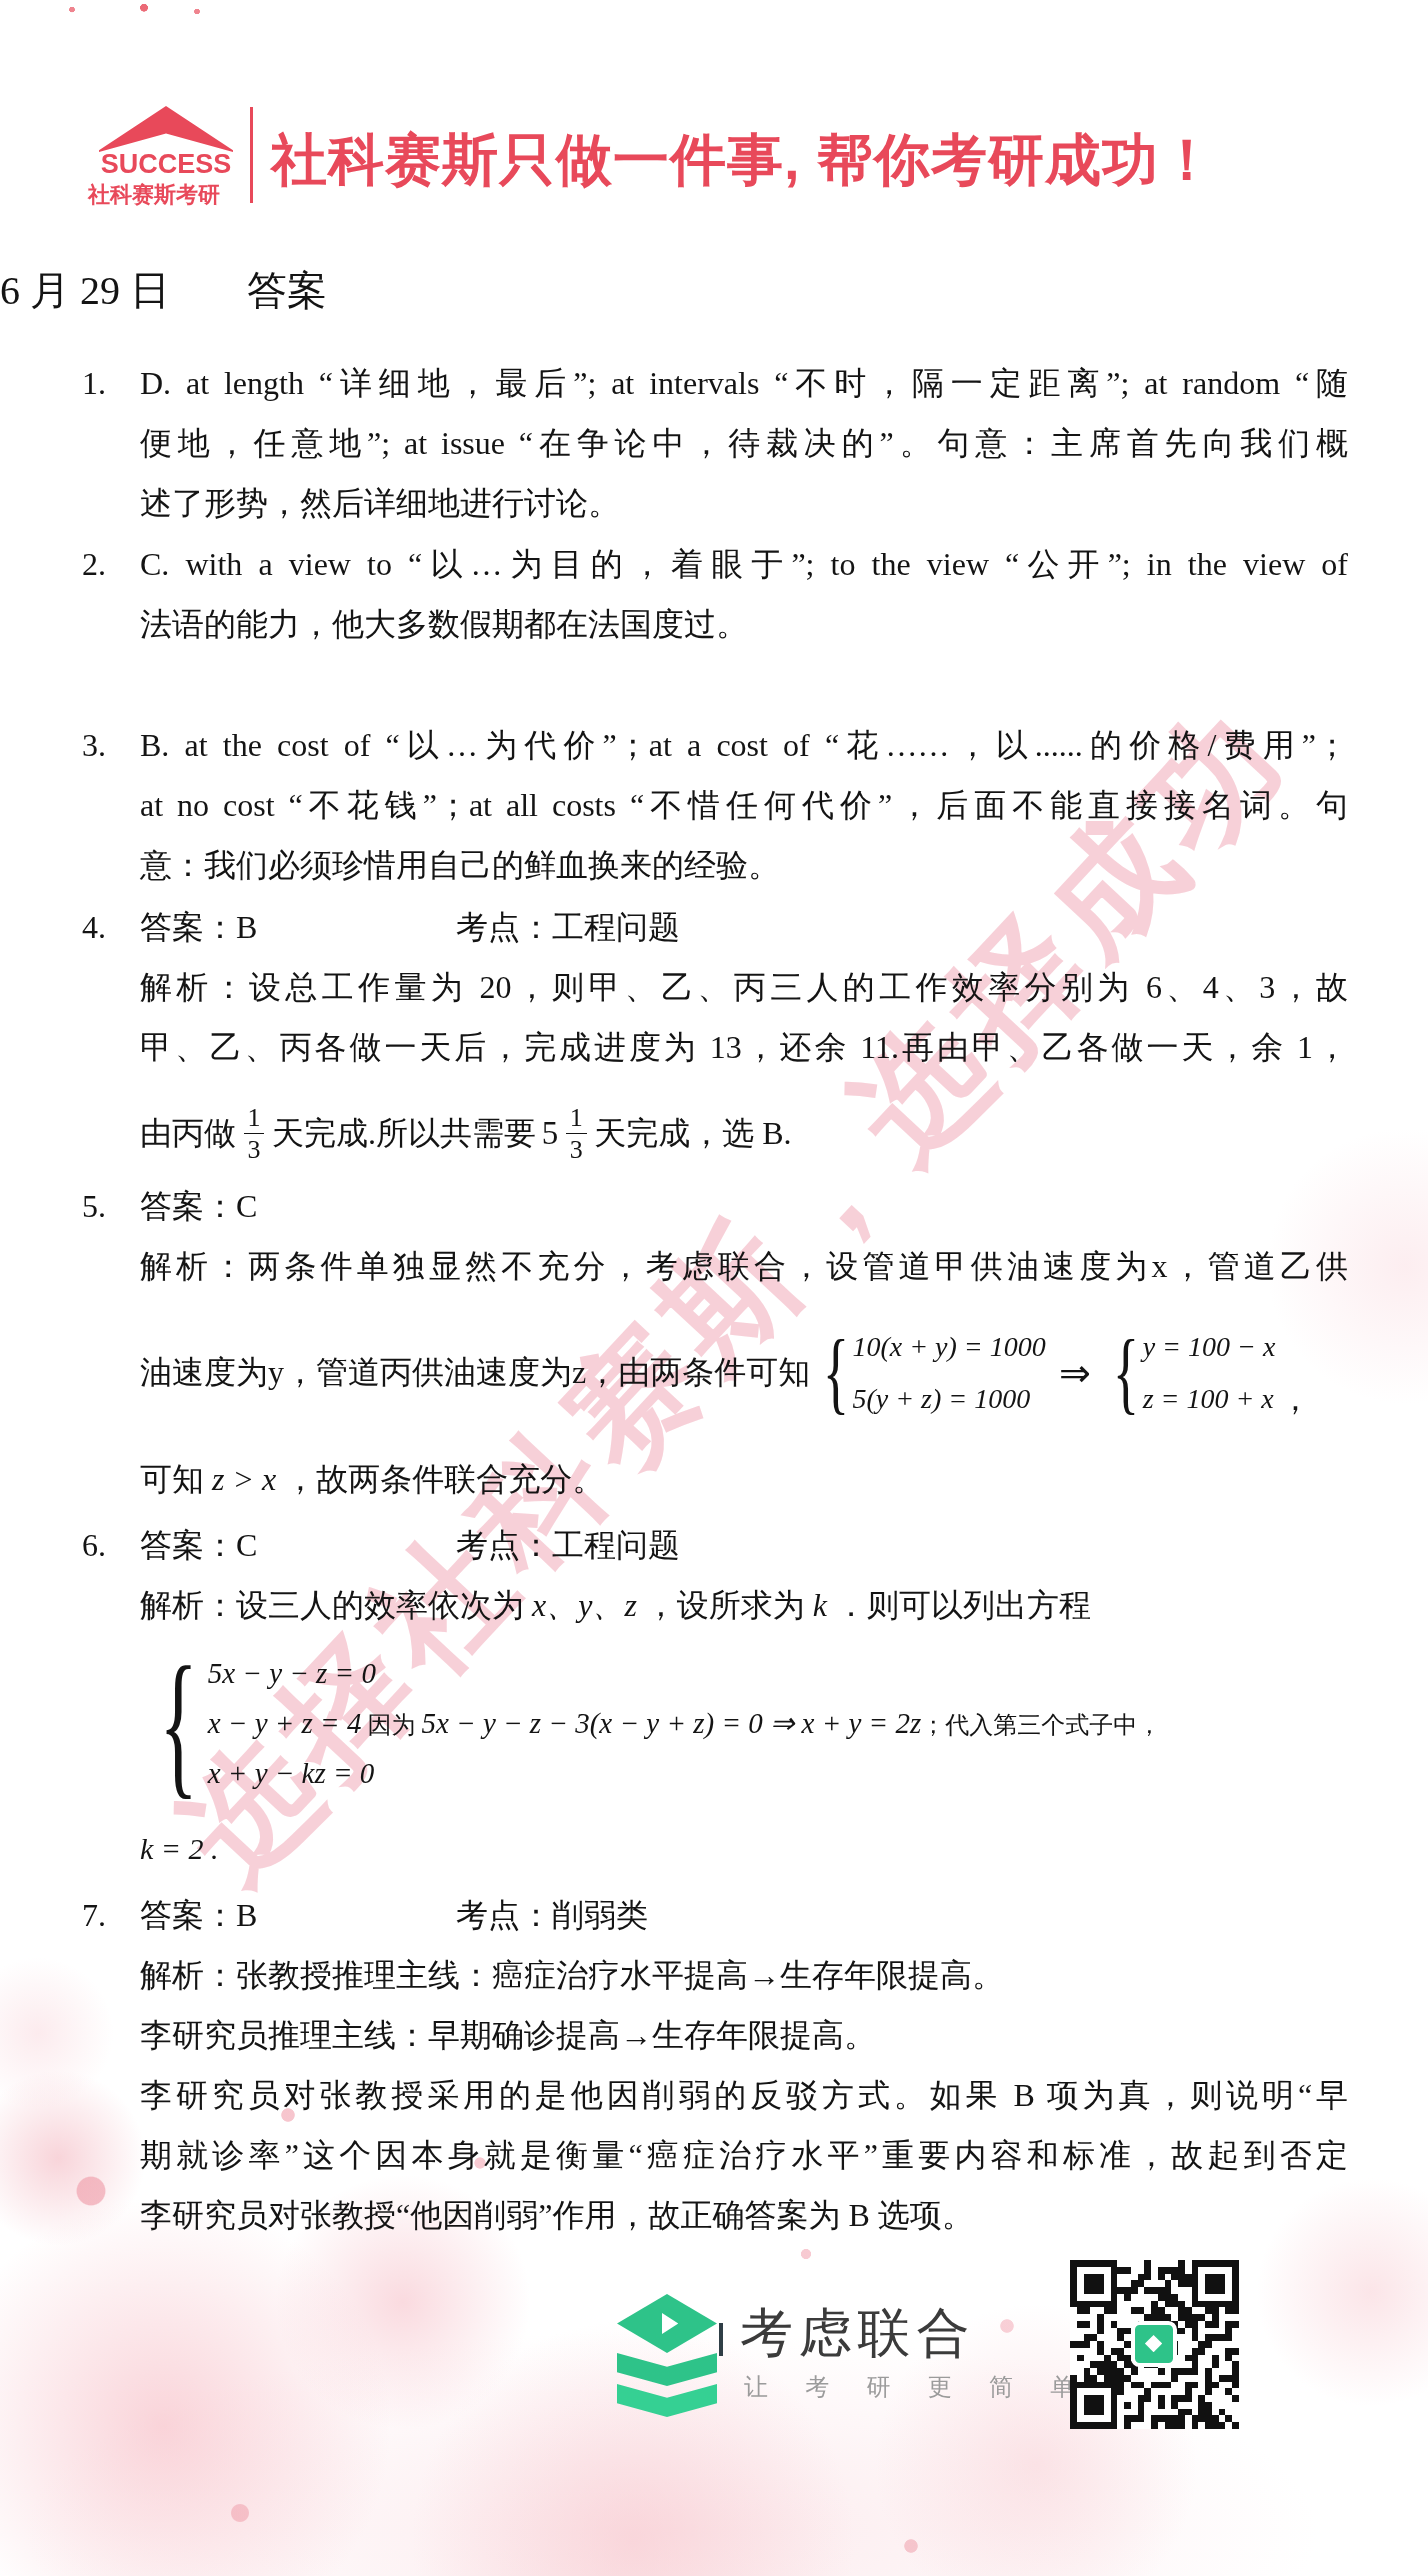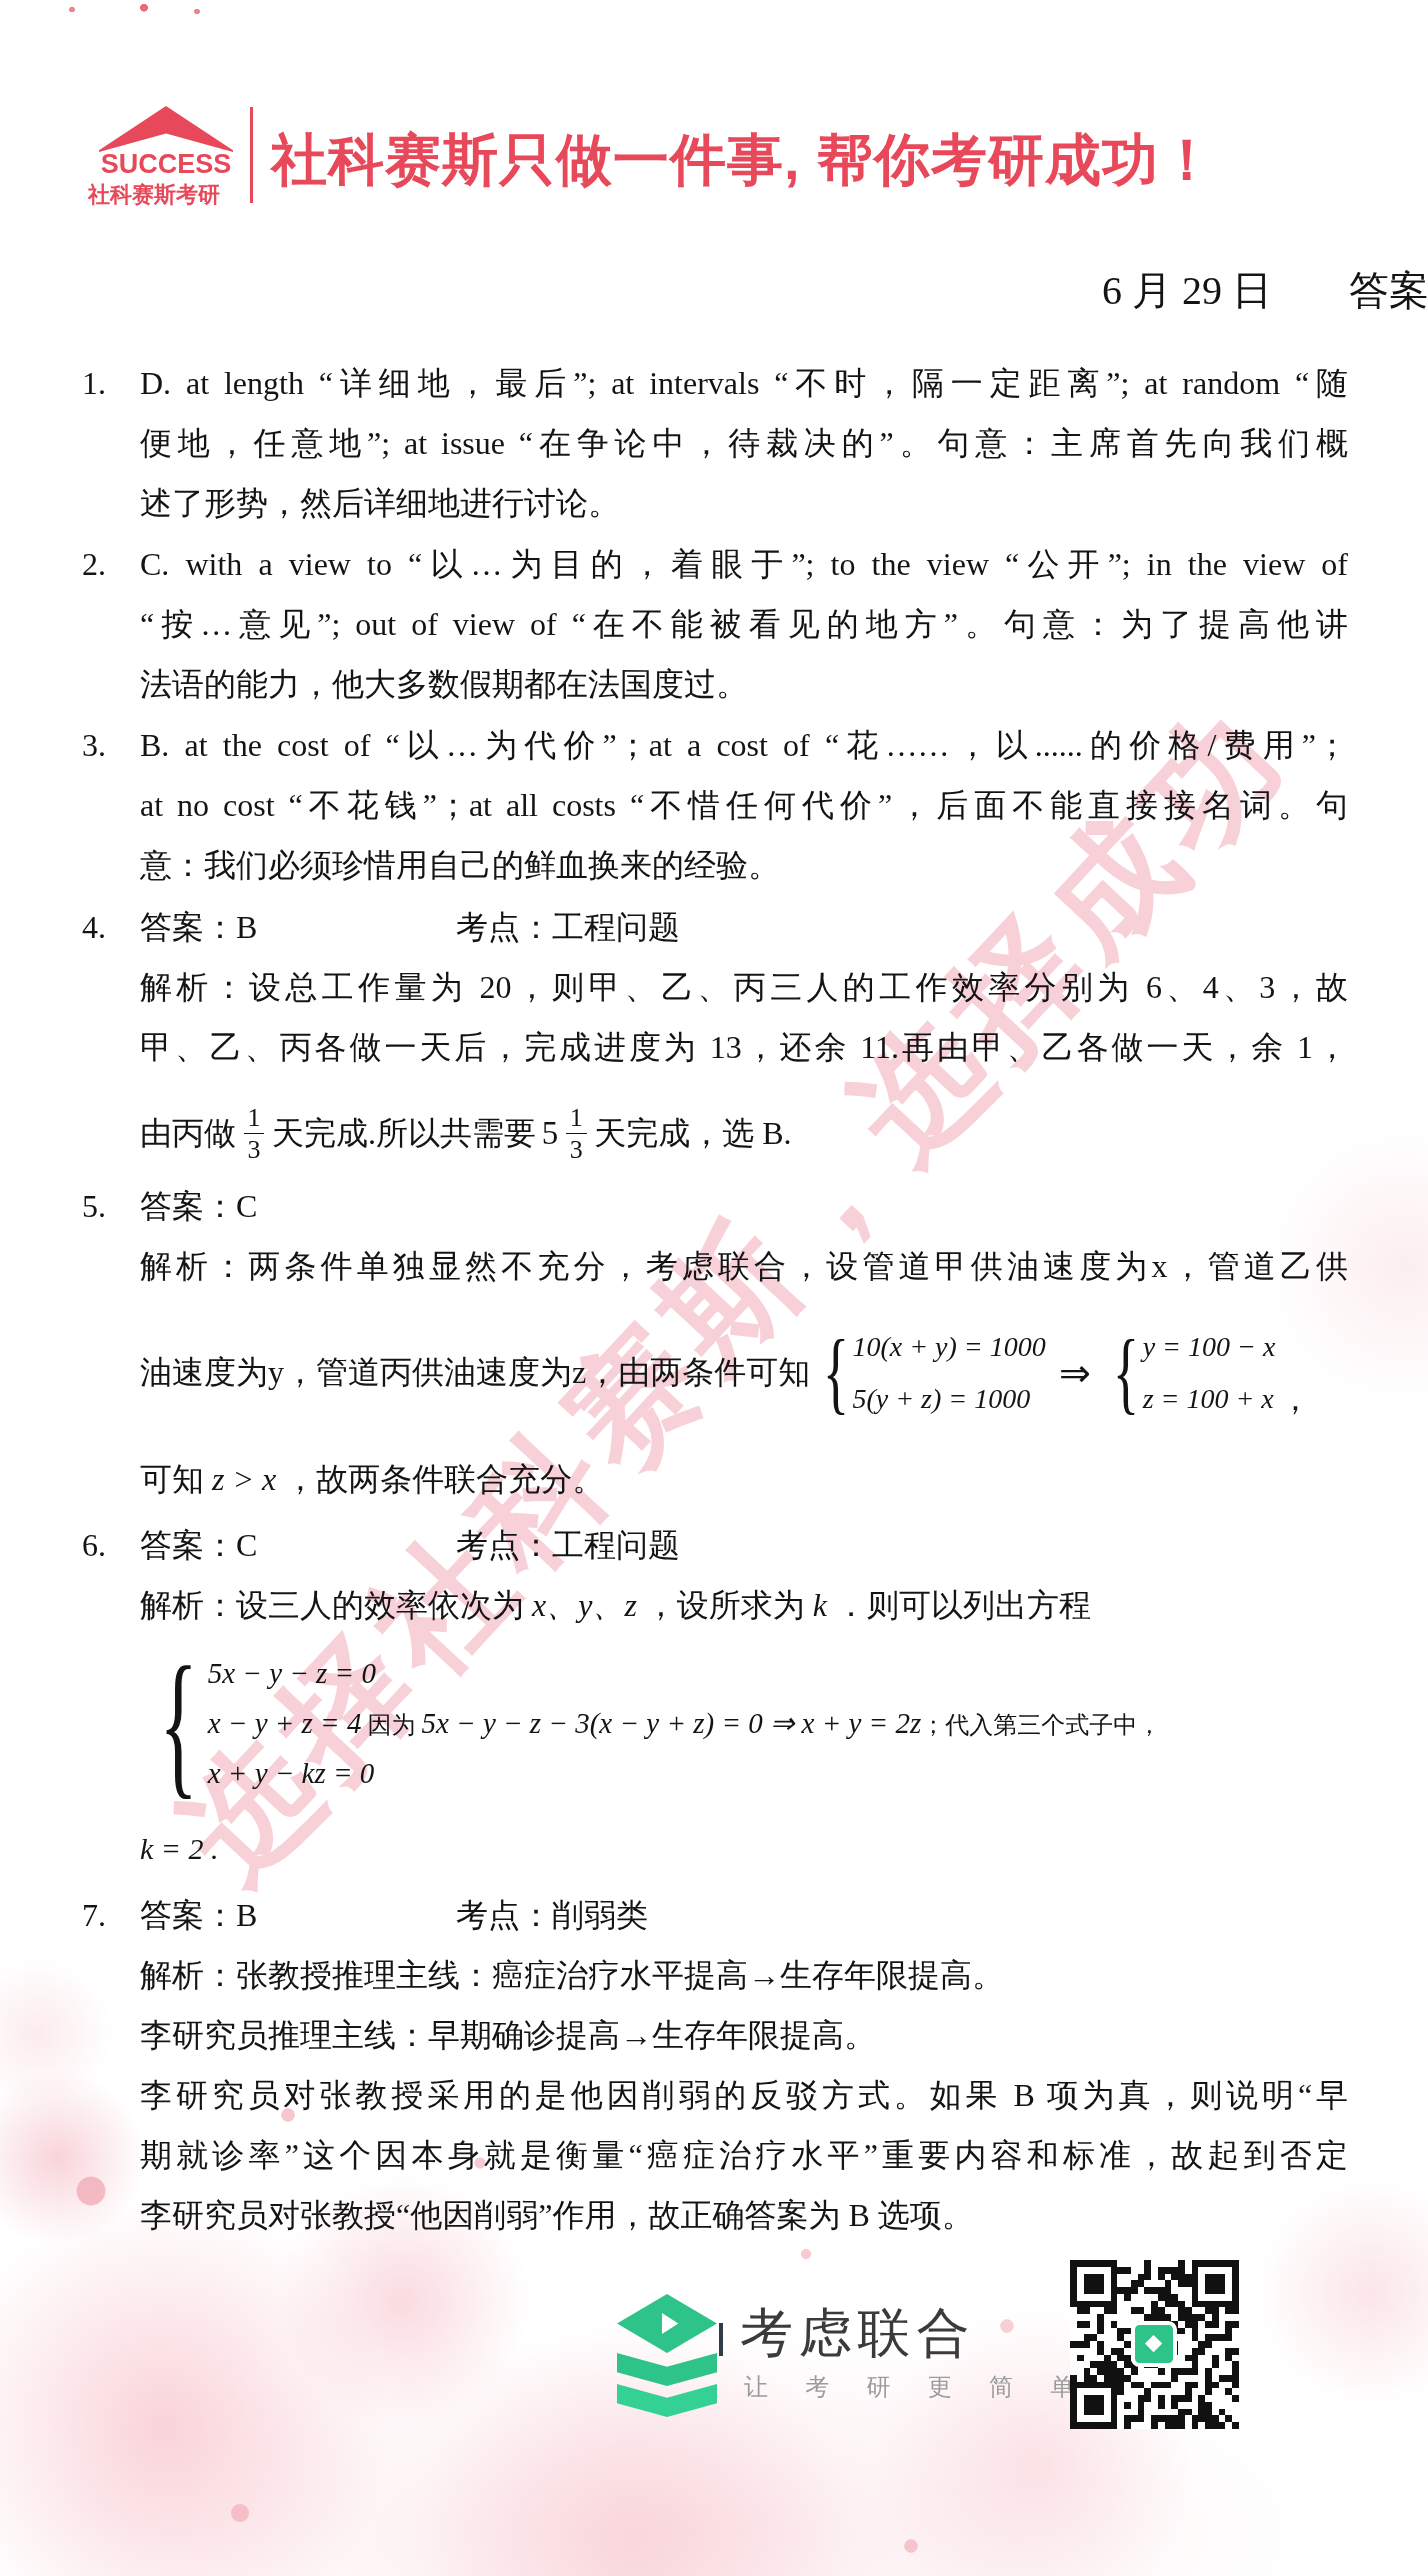--- a/index.html
+++ b/index.html
@@ -36,21 +36,21 @@
     clip-path:polygon(50% 0,100% 96%,100% 100%,50% 60%,0 100%,0 96%);}
   .logo-title{position:absolute;left:92px;top:149px;width:148px;text-align:center;
     font-family:"Liberation Sans",sans-serif;font-weight:700;font-size:27px;color:#e8495a;}
   .logo-sub{position:absolute;left:88px;top:180px;width:155px;
     font-family:"Liberation Sans",sans-serif;font-weight:700;font-size:22px;color:#e8495a;}
   .hdr-divider{position:absolute;left:250px;top:107px;width:2.9px;height:96px;background:#e8495a;}
   .slogan{position:absolute;left:271px;top:125px;width:1141px;height:69px;line-height:69px;
     font-family:"Liberation Sans",sans-serif;font-weight:900;font-size:56px;color:#e8495a;
     white-space:nowrap;letter-spacing:1px;}
   
-  .title{position:absolute;left:0;top:263px;width:100%;text-align:right;font-size:40px;}
+  .title{position:absolute;left:0;top:263px;width:100%;text-align:left;font-size:40px;}
   .title .gap{display:inline-block;width:77px;}
   
   .item{position:absolute;left:82px;width:1276px;}
   .inum{position:absolute;left:0;top:0;height:60px;line-height:60px;font-size:32px;}
   .ibody{margin-left:58px;width:1208px;}
   .line{height:60px;line-height:60px;font-size:32px;white-space:nowrap;}
   .j{white-space:normal;text-align:justify;text-align-last:justify;}
   .ans{display:inline-block;min-width:316px;}
   .m{font-family:"Liberation Serif",serif;font-style:italic;}
   
@@ -121,21 +121,20 @@
         <div class="line j">D. at length “详细地，最后”; at intervals “不时，隔一定距离”; at random “随</div>
         <div class="line j">便地，任意地”; at issue “在争论中，待裁决的”。句意：主席首先向我们概</div>
         <div class="line">述了形势，然后详细地进行讨论。</div>
       </div>
     </div>
 
     <div class="item" style="top:534px">
       <div class="inum">2.</div>
       <div class="ibody">
         <div class="line j">C. with a view to “以…为目的，着眼于”; to the view “公开”; in the view of</div>
-        <div class="line j">“按…意见”; out of view of “在不能被看见的地方”。句意：为了提高他讲</div>
         <div class="line">法语的能力，他大多数假期都在法国度过。</div>
       </div>
     </div>
 
     <div class="item" style="top:715px">
       <div class="inum">3.</div>
       <div class="ibody">
         <div class="line j">B. at the cost of “以…为代价”；at a cost of “花……，以......的价格/费用”；</div>
         <div class="line j">at no cost “不花钱”；at all costs “不惜任何代价”，后面不能直接接名词。句</div>
         <div class="line">意：我们必须珍惜用自己的鲜血换来的经验。</div>

